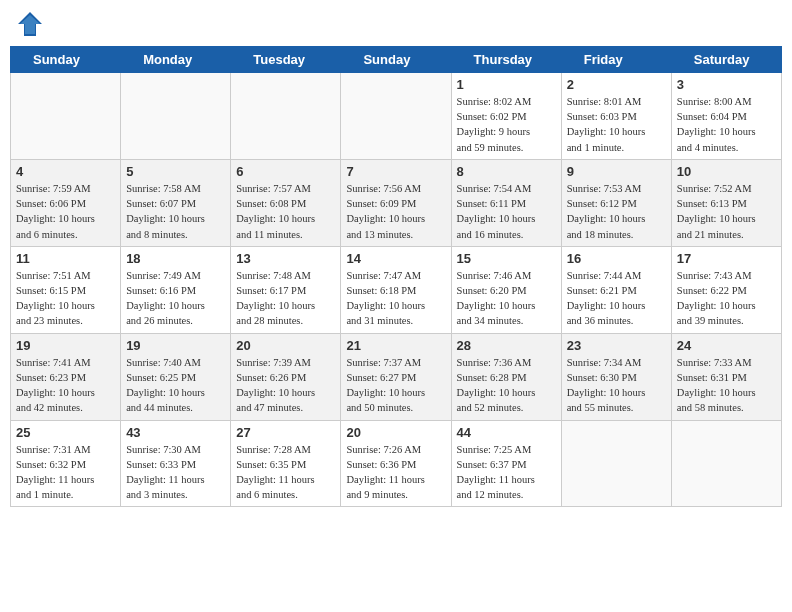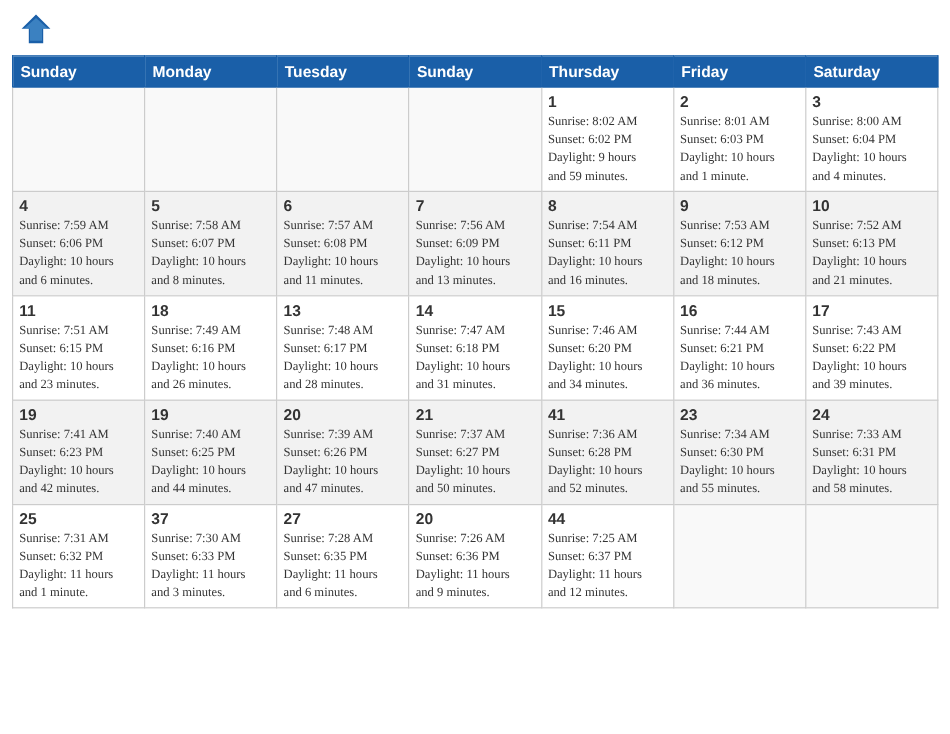--- a/index.html
+++ b/index.html
@@ -47,21 +47,21 @@
     .calendar {
       width: 100%;
       border-collapse: collapse;
       border: 1px solid #ccc;
     }
     .calendar th {
       background: #1a5fa8;
       color: white;
       font-size: 13px;
       font-weight: bold;
-      padding: 5px 6px;
+      padding: 5px 22px;
       text-align: left;
       border: 1px solid #1a5fa8;
     }
     .calendar td {
       vertical-align: top;
       border: 1px solid #ccc;
       padding: 4px 5px;
       width: calc(100% / 7);
       min-height: 80px;
       font-size: 11px;
@@ -210,39 +210,39 @@
         </td>
         <td>
           <span class="day-num">20</span>
           <div class="day-info">Sunrise: 7:39 AM<br>Sunset: 6:26 PM<br>Daylight: 10 hours<br>and 47 minutes.</div>
         </td>
         <td>
           <span class="day-num">21</span>
           <div class="day-info">Sunrise: 7:37 AM<br>Sunset: 6:27 PM<br>Daylight: 10 hours<br>and 50 minutes.</div>
         </td>
         <td>
-          <span class="day-num">41</span>
+          <span class="day-num">28</span>
           <div class="day-info">Sunrise: 7:36 AM<br>Sunset: 6:28 PM<br>Daylight: 10 hours<br>and 52 minutes.</div>
         </td>
         <td>
           <span class="day-num">23</span>
           <div class="day-info">Sunrise: 7:34 AM<br>Sunset: 6:30 PM<br>Daylight: 10 hours<br>and 55 minutes.</div>
         </td>
         <td>
           <span class="day-num">24</span>
           <div class="day-info">Sunrise: 7:33 AM<br>Sunset: 6:31 PM<br>Daylight: 10 hours<br>and 58 minutes.</div>
         </td>
       </tr>
       <tr>
         <td>
           <span class="day-num">25</span>
           <div class="day-info">Sunrise: 7:31 AM<br>Sunset: 6:32 PM<br>Daylight: 11 hours<br>and 1 minute.</div>
         </td>
         <td>
-          <span class="day-num">37</span>
+          <span class="day-num">43</span>
           <div class="day-info">Sunrise: 7:30 AM<br>Sunset: 6:33 PM<br>Daylight: 11 hours<br>and 3 minutes.</div>
         </td>
         <td>
           <span class="day-num">27</span>
           <div class="day-info">Sunrise: 7:28 AM<br>Sunset: 6:35 PM<br>Daylight: 11 hours<br>and 6 minutes.</div>
         </td>
         <td>
           <span class="day-num">20</span>
           <div class="day-info">Sunrise: 7:26 AM<br>Sunset: 6:36 PM<br>Daylight: 11 hours<br>and 9 minutes.</div>
         </td>

